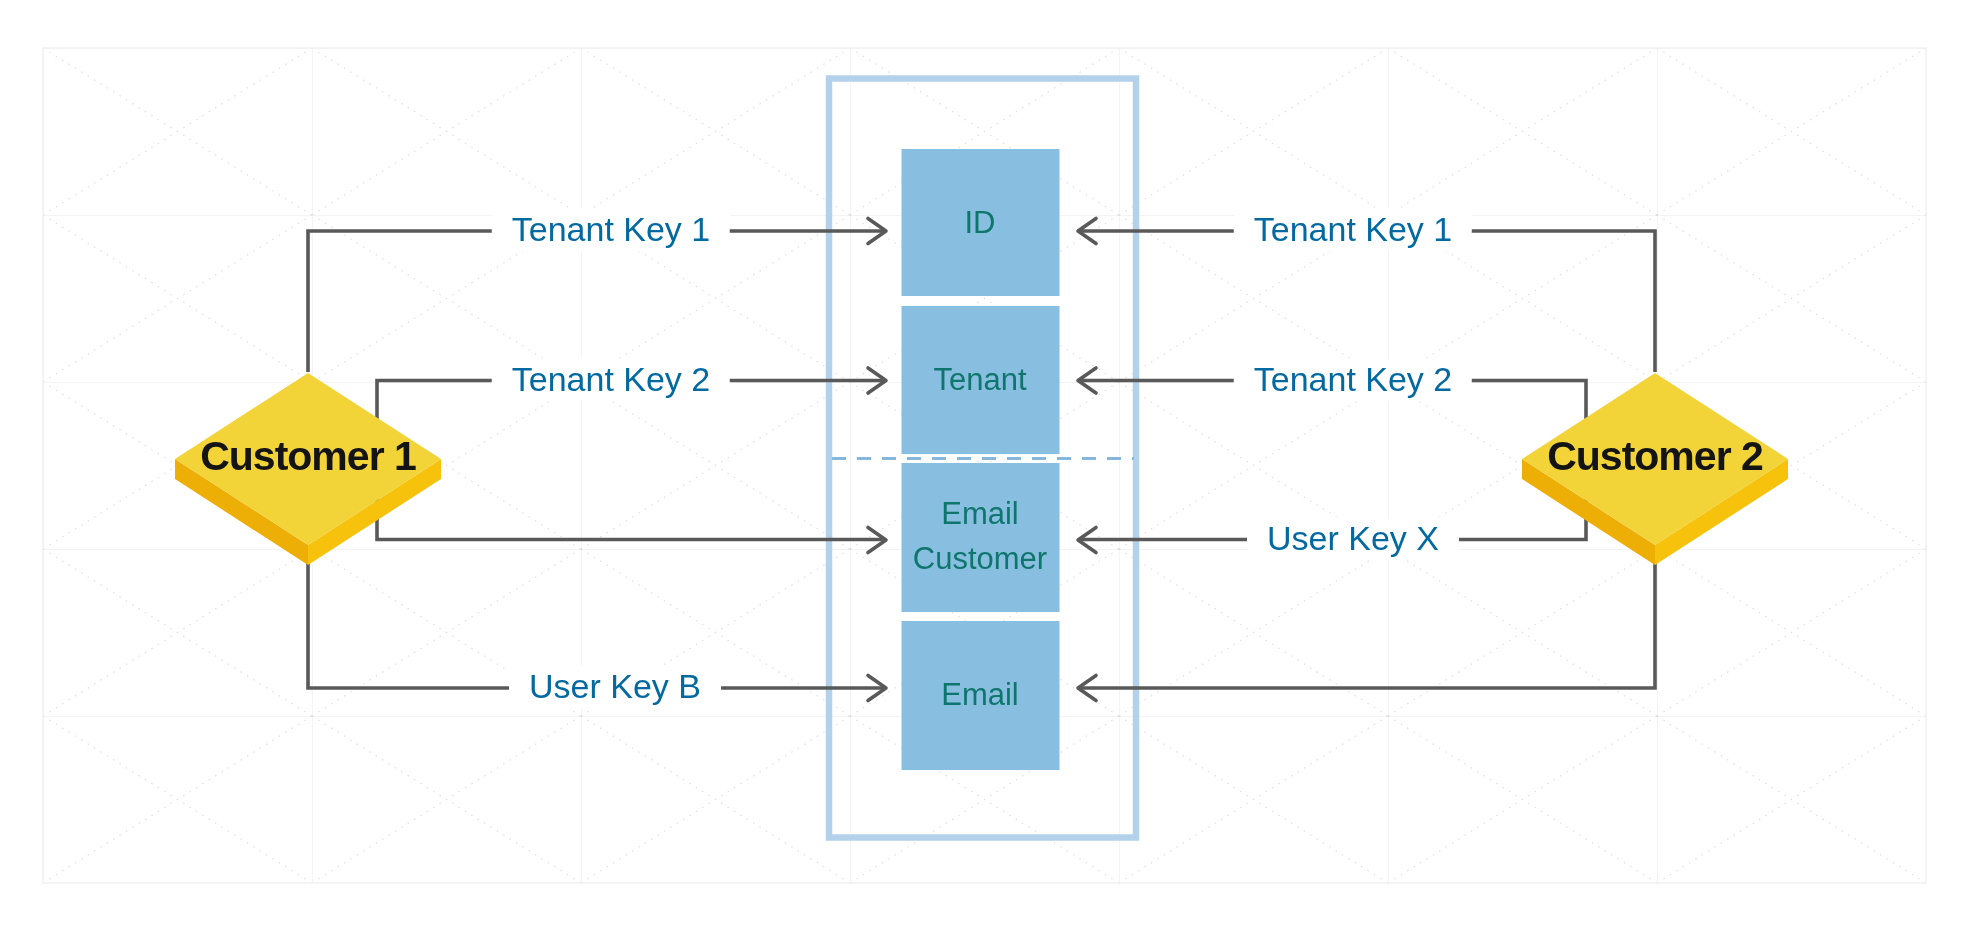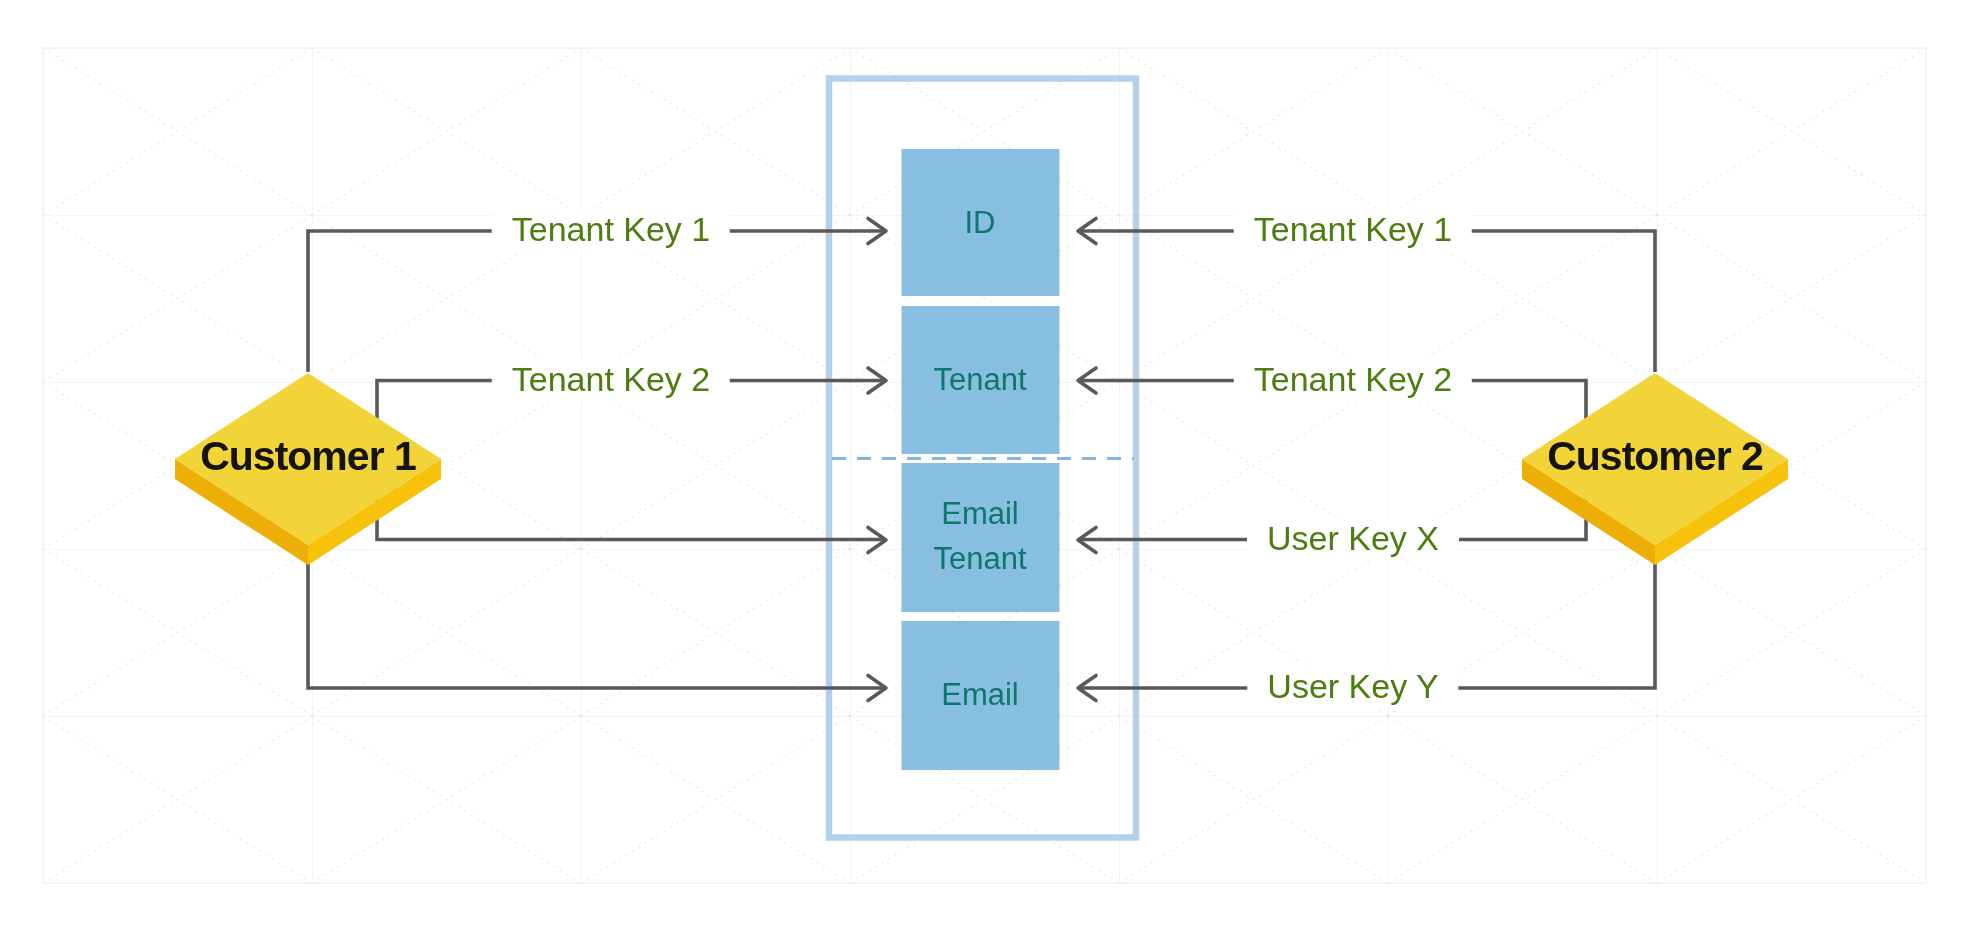--- a/index.html
+++ b/index.html
@@ -13,21 +13,21 @@
   .canvas svg{position:absolute;left:0;top:0;}
   .labels{position:absolute;left:0;top:0;width:100%;height:100%;z-index:5;pointer-events:none;}
   .labels > div{pointer-events:auto;}
 
   .key{
     position:absolute;
     transform:translate(-50%,-50%);
     background:#ffffff;
     padding:3px 20px;
     font-size:34px;
-    color:#4d7c0f;
+    color:#0369a1;
     white-space:nowrap;
     line-height:1.1;
   }
   .field{
     position:absolute;
     transform:translate(-50%,-50%);
     width:146px;
     text-align:center;
     font-size:31px;
     line-height:1.45;
@@ -99,28 +99,28 @@
       <polygon points="1522,459 1655,545 1655,565 1522,479" fill="#edae05"></polygon>
       <polygon points="1788,459 1788,479 1655,565 1655,545" fill="#f6c20c"></polygon>
       <polygon points="1655,373 1788,459 1655,545 1522,459" fill="#f2d338"></polygon>
     </g>
   </svg>
 
   <div class="labels">
 
     <div class="key" style="left:611px;top:230px;">Tenant Key 1</div>
     <div class="key" style="left:611px;top:380px;">Tenant Key 2</div>
+    <div class="key" style="left:615px;top:687px;">User Key B</div>
 
     <div class="key" style="left:1353px;top:230px;">Tenant Key 1</div>
     <div class="key" style="left:1353px;top:380px;">Tenant Key 2</div>
     <div class="key" style="left:1353px;top:539px;">User Key X</div>
-    <div class="key" style="left:1353px;top:687px;">User Key Y</div>
 
     <div class="field" style="left:980px;top:223px;">ID</div>
     <div class="field" style="left:980px;top:380px;">Tenant</div>
-    <div class="field" style="left:980px;top:537px;">Email Tenant</div>
+    <div class="field" style="left:980px;top:537px;">Email Customer</div>
     <div class="field" style="left:980px;top:695px;">Email</div>
 
     <div class="entity" style="left:308px;top:456px;">Customer 1</div>
     <div class="entity" style="left:1655px;top:456px;">Customer 2</div>
   </div>
 
 </div>
 
 </body></html>

